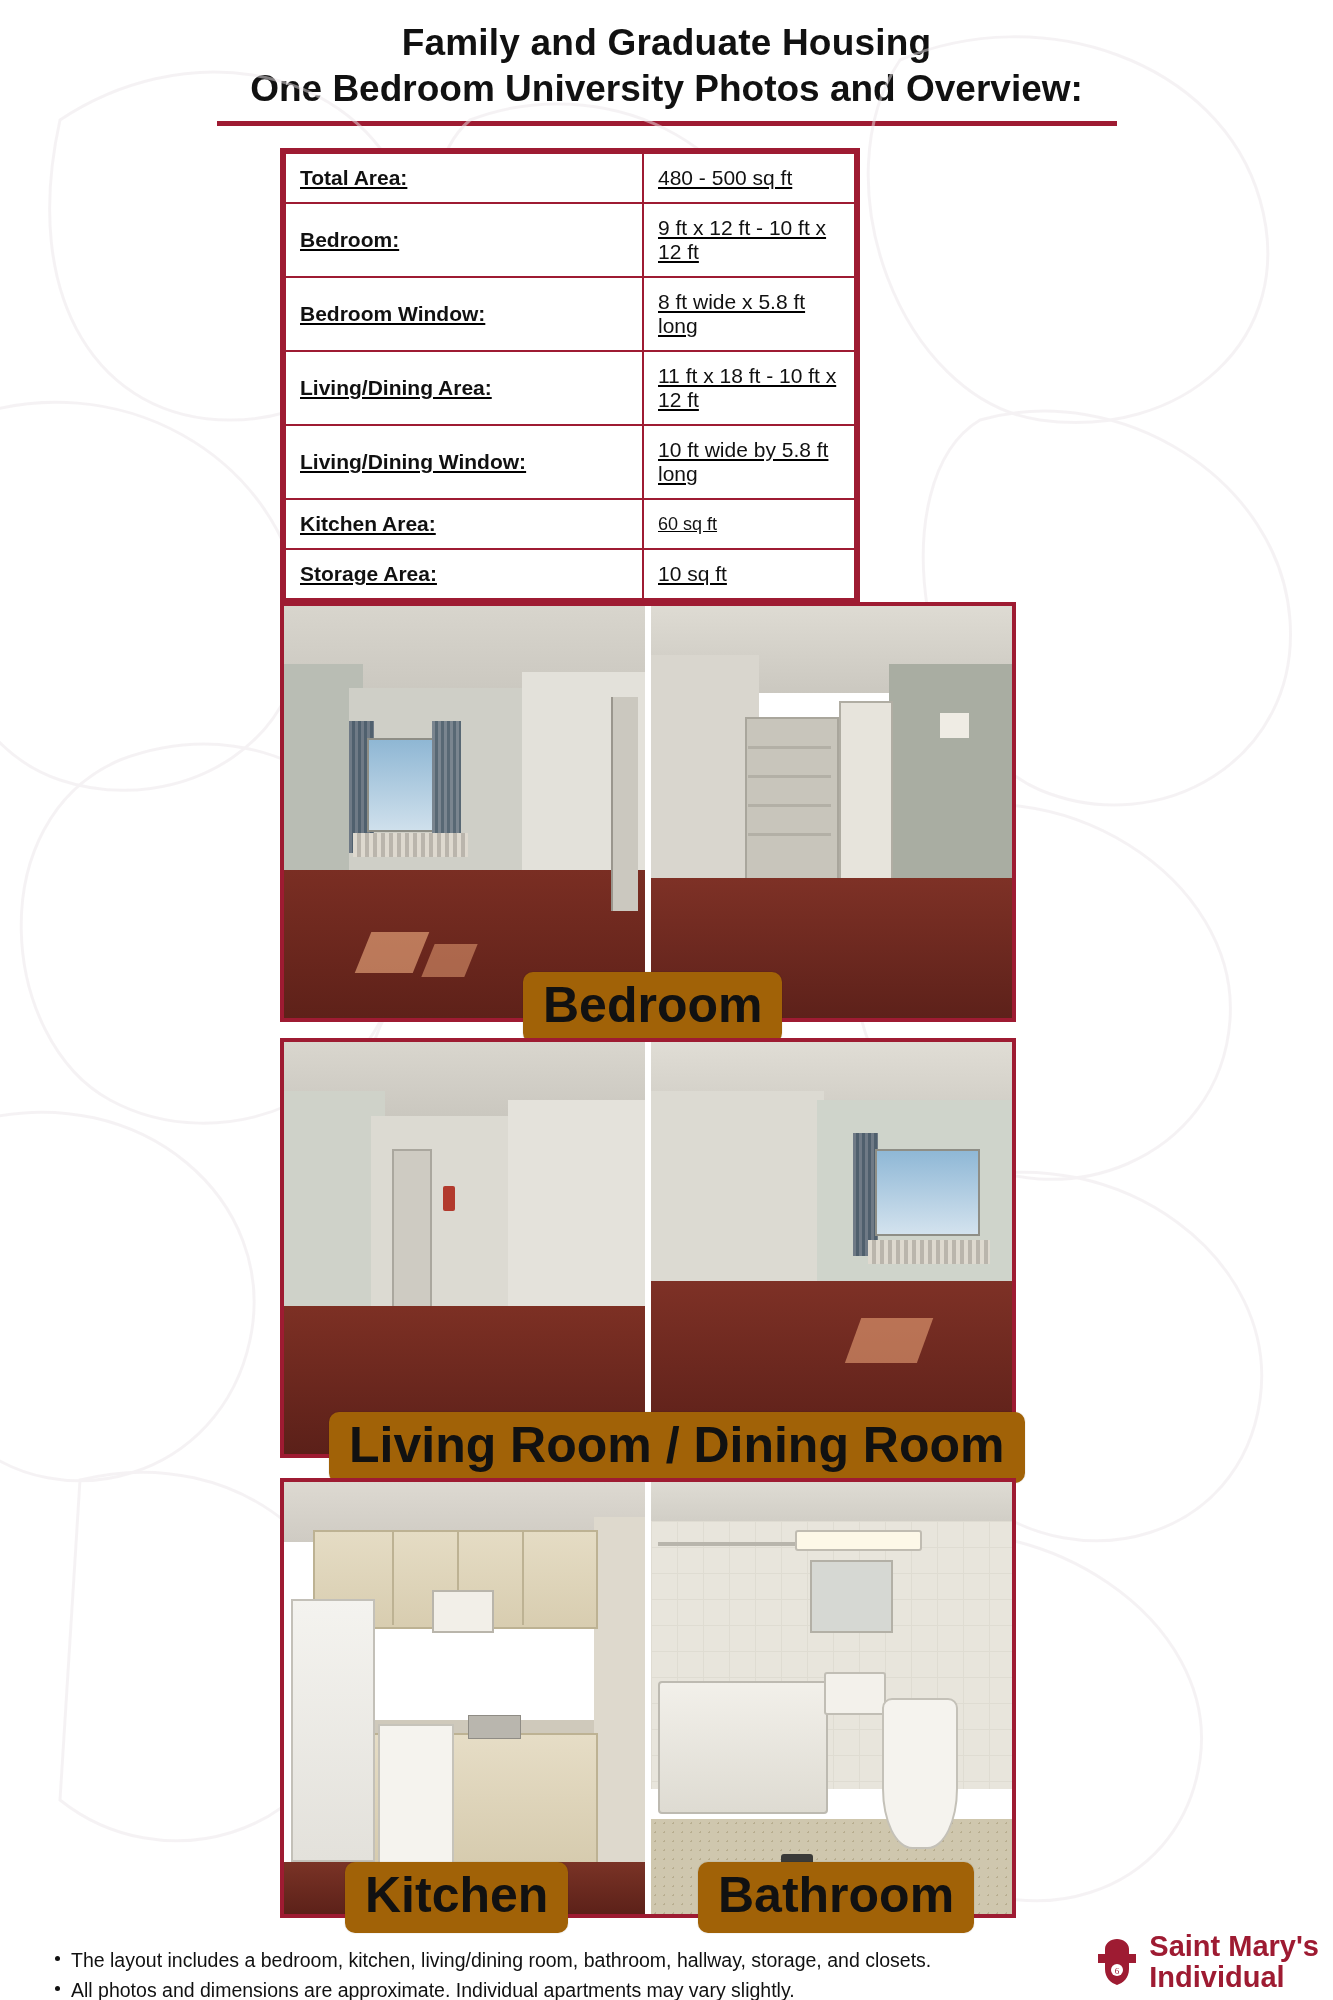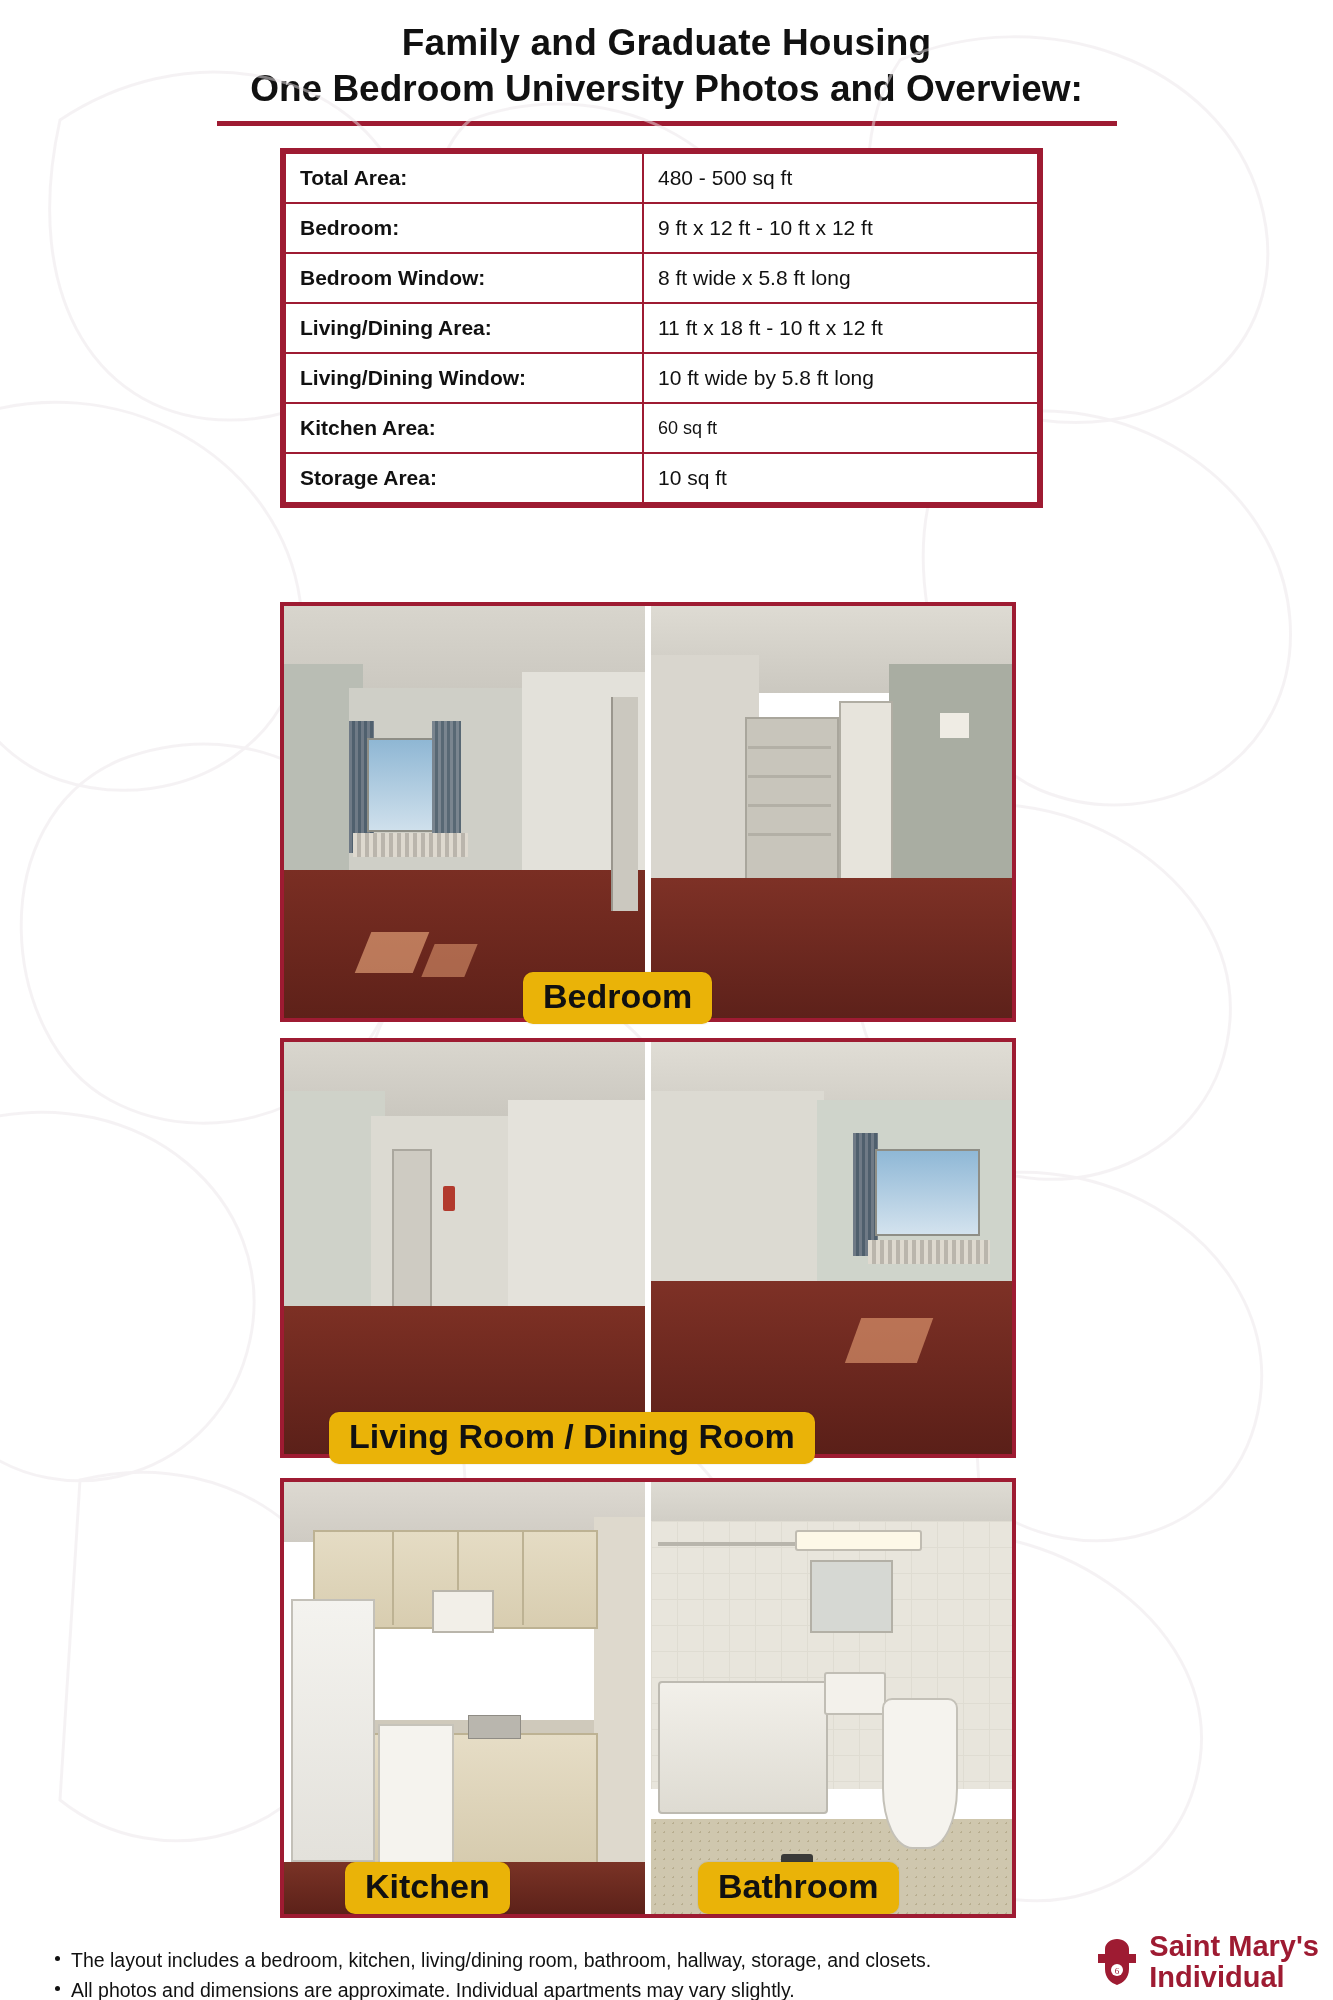--- a/index.html
+++ b/index.html
@@ -54,24 +54,25 @@
     height: 5px;
     background: #9e1b32;
     margin: 4px auto 0 auto;
   }
 
   
   .table-wrap {
     position: absolute;
     left: 280px;
     top: 148px;
-    width: 763px;
+    width: 580px;
     border: 4px solid #9e1b32;
     background: #ffffff;
     box-sizing: border-box;
+    text-decoration: underline;
   }
   table.specs {
     border-collapse: collapse;
     width: 100%;
     table-layout: fixed;
   }
   table.specs td {
     border: 2px solid #9e1b32;
     padding: 12px 14px;
     font-size: 21px;
@@ -107,26 +108,26 @@
     background: #ffffff;
   }
   .photo {
     flex: 1 1 50%;
     position: relative;
     overflow: hidden;
   }
 
   .caption {
     position: absolute;
-    background: #eab308;
+    background: #a16207;
     border-radius: 10px;
     font-weight: bold;
     color: #111111;
     padding: 5px 20px 8px 20px;
-    font-size: 34px;
+    font-size: 50px;
     line-height: 1.15;
     white-space: nowrap;
     box-shadow: 0 0 0 1px rgba(0,0,0,0.04);
   }
 
   
   .footer {
     position: absolute;
     left: 0;
     bottom: 0;

